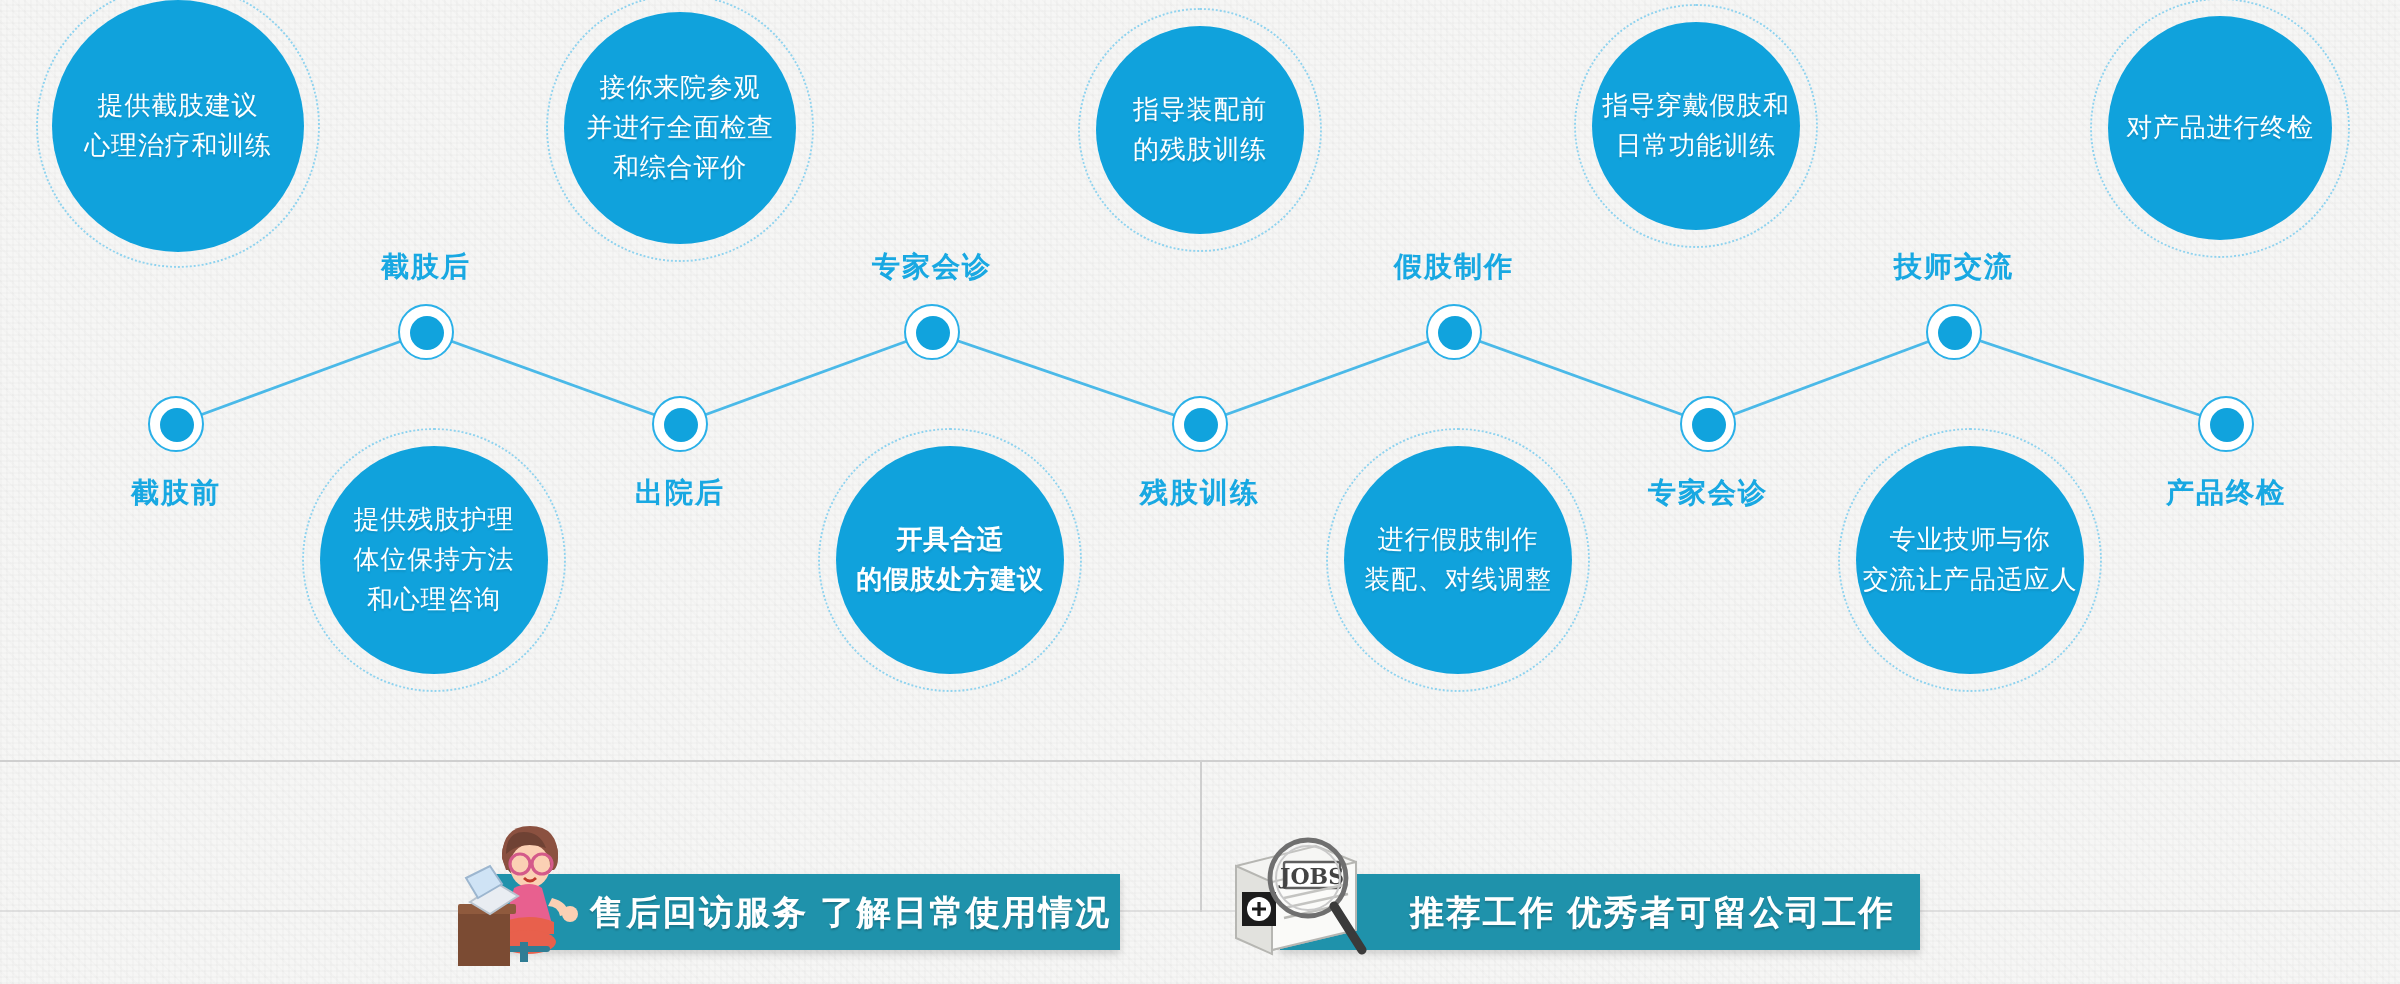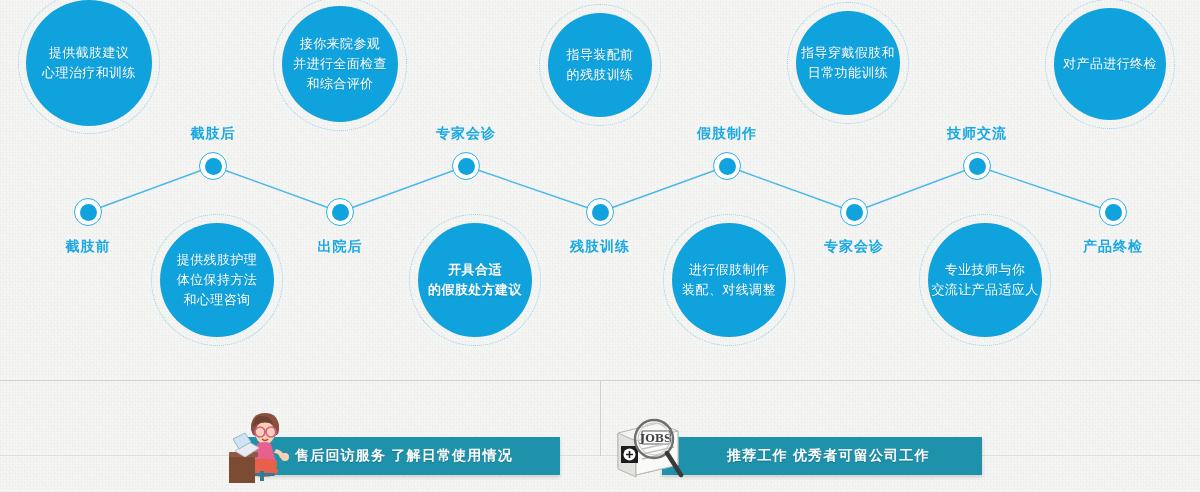--- a/index.html
+++ b/index.html
@@ -106,21 +106,21 @@
   .banner {
     position: absolute;
     height: 38px;
     background: #1f92ab;
     display: flex;
     align-items: center;
     box-shadow: 0 2px 4px rgba(0,0,0,0.16);
   }
   .banner-text {
     color: #ffffff;
-    font-size: 14px;
+    font-size: 17px;
     font-weight: bold;
     letter-spacing: 1.2px;
     white-space: nowrap;
     text-shadow: 0 1px 1px rgba(0,0,0,0.2);
   }
   .banner-icon {
     position: absolute;
     pointer-events: none;
   }
 </style>
@@ -225,21 +225,21 @@
           <circle cx="56" cy="46" r="4" fill="#fbd0b4"></circle>
           <path d="M22 50 q14 -5 26 0 l0 6 -26 0 z" fill="#e8604c"></path>
           <ellipse cx="35" cy="60" rx="14" ry="6" fill="#e8604c"></ellipse>
           <rect x="31" y="60" width="4" height="10" fill="#2f7d94"></rect>
           <rect x="18" y="62" width="28" height="3" rx="1.5" fill="#2f7d94"></rect>
           <rect x="0" y="44" width="26" height="28" fill="#7b4b33"></rect>
           <rect x="0" y="41" width="29" height="5" rx="1" fill="#8f5a3d"></rect>
           <path d="M6 40 l14 -9 l10 6 l-14 9 z" fill="#e9edf2" stroke="#b9c4cf" stroke-width="1"></path>
           <path d="M4 28 l12 -6 l6 9 l-12 7 z" fill="#cfe3f5" stroke="#9cb6cf" stroke-width="1"></path>
         </svg></div>
-      <div class="banner" style="left: 662px; top: 437px; width: 320px;">
+      <div class="banner" style="left: 640px; top: 437px; width: 320px;">
         <span class="banner-text" style="margin-left: 65px;">推荐工作 优秀者可留公司工作</span>
       </div>
       <div class="banner-icon" style="left: 612px; top: 413px;"><svg width="72" height="68" viewBox="0 0 72 68" xmlns="http://www.w3.org/2000/svg">
           <path d="M6 20 l40 -10 l20 8 l0 34 l-42 10 l-18 -8 z" fill="#f4f4f2" stroke="#b6b6b2" stroke-width="1"></path>
           <path d="M6 20 l18 8 l0 36 l-18 -8 z" fill="#e2e2de" stroke="#b6b6b2" stroke-width="1"></path>
           <path d="M24 28 l42 -10 l0 34 l-42 10 z" fill="#fafaf8" stroke="#b6b6b2" stroke-width="1"></path>
           <rect x="30" y="18" width="28" height="13" rx="1" fill="#ffffff" stroke="#3c3c3c" stroke-width="1.2"></rect>
           <text x="44" y="29" font-family="DejaVu Serif, serif" font-size="11" font-weight="bold" fill="#1a1a1a" text-anchor="middle">JOBS</text>
           <rect x="9" y="33" width="17" height="17" fill="#1c1c1c"></rect>
           <circle cx="17.5" cy="41.5" r="6" fill="#ffffff"></circle>

